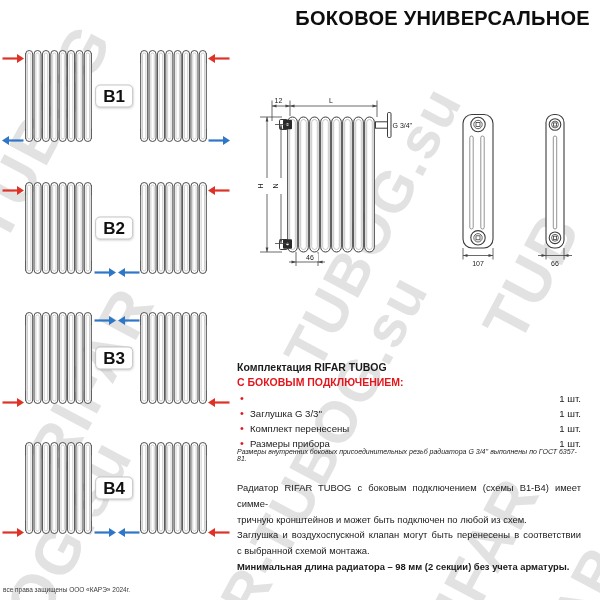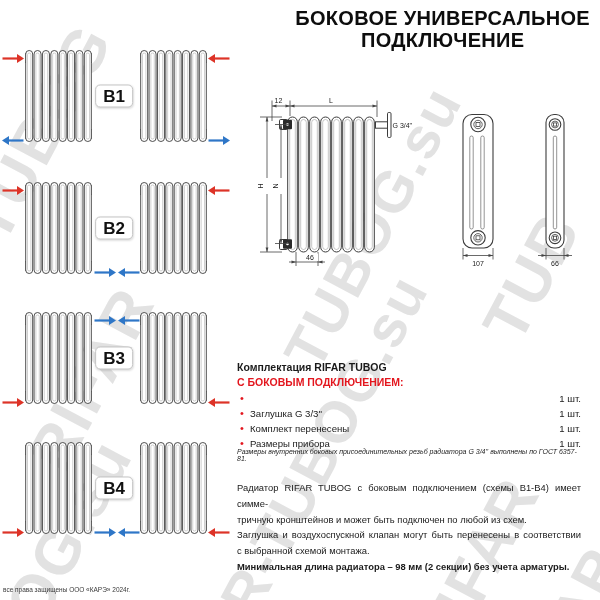--- a/index.html
+++ b/index.html
@@ -52,21 +52,20 @@
       <div class="wm" style="left: -40px; top: 700px; font-size: 62px;">TUBOG.su</div>
       <div class="wm" style="left: 170px; top: 700px; font-size: 58px;">RIFAR-TUBOG.su</div>
       <div class="wm" style="left: 300px; top: 330px; font-size: 58px;">TUBOG.su</div>
       <div class="wm" style="left: 430px; top: 620px; font-size: 62px;">RIFAR</div>
       <div class="wm" style="left: 500px; top: 300px; font-size: 62px;">TUB</div>
       <div class="wm" style="left: 520px; top: 680px; font-size: 58px;">RIFAR</div>
     </div>
 
   <div class="title">
     <div>БОКОВОЕ УНИВЕРСАЛЬНОЕ</div>
-    <div>ПОДКЛЮЧЕНИЕ</div>
   </div>
 
   <svg class="dim-svg" width="350" height="200" viewBox="250 90 350 200">
 
     <g id="front-sections">
         <rect x="287.7" y="117" width="9.6" height="135" rx="4.8" fill="#fff" stroke="#3c3c3c" stroke-width="1"></rect>
         <rect x="289.7" y="119.5" width="5.6" height="130" rx="2.8" fill="none" stroke="#a0a0a0" stroke-width="0.6"></rect>
         <rect x="298.7" y="117" width="9.6" height="135" rx="4.8" fill="#fff" stroke="#3c3c3c" stroke-width="1"></rect>
         <rect x="300.7" y="119.5" width="5.6" height="130" rx="2.8" fill="none" stroke="#a0a0a0" stroke-width="0.6"></rect>
         <rect x="309.7" y="117" width="9.6" height="135" rx="4.8" fill="#fff" stroke="#3c3c3c" stroke-width="1"></rect>

